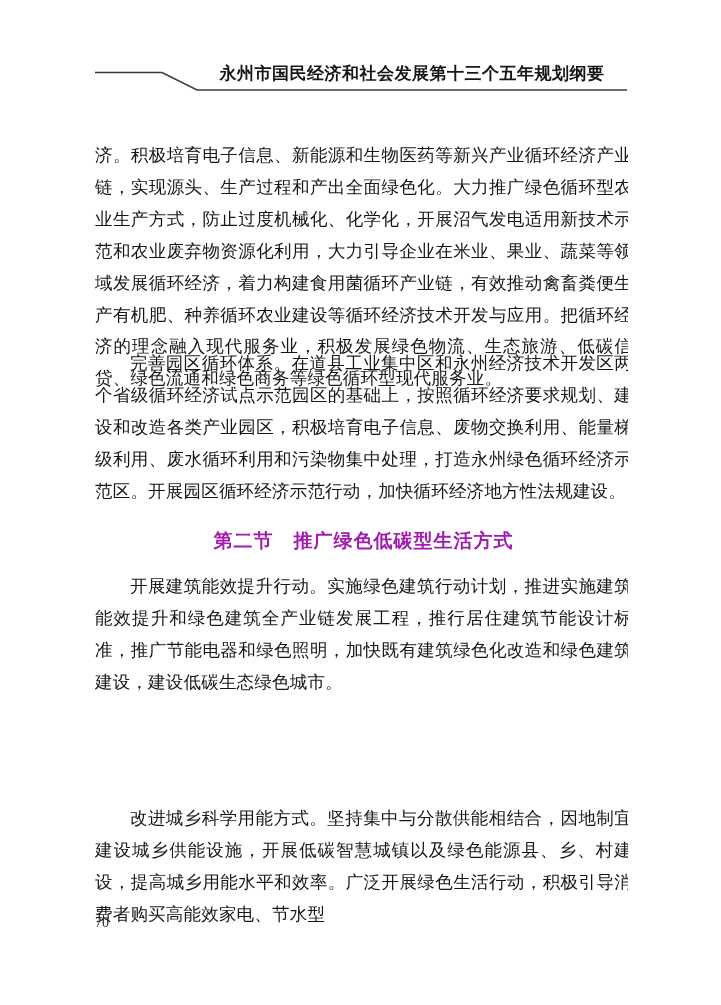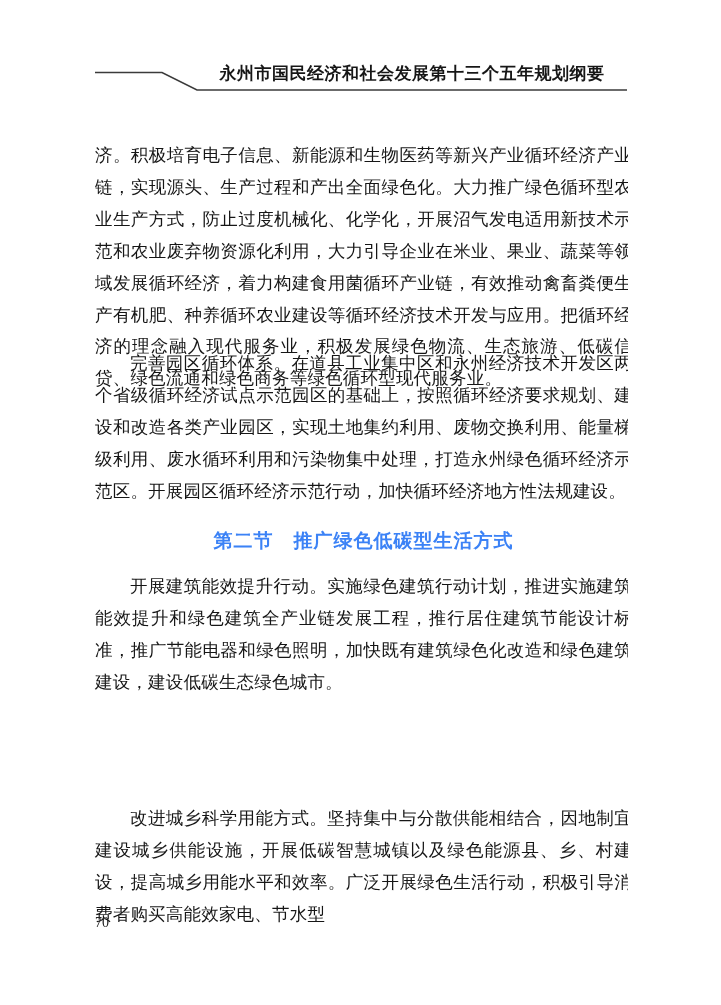--- a/index.html
+++ b/index.html
@@ -46,21 +46,21 @@
     position: absolute;
     top: 528px;
     left: 95px;
     width: 537px;
     margin: 0;
     text-align: center;
     font-size: 19px;
     font-weight: bold;
     font-family: "Liberation Sans", "DejaVu Sans", sans-serif;
     letter-spacing: 1px;
-    color: #3b82f6;
+    color: #a21caf;
   }
   .par-3 { top: 571px; }
   .par-4 { top: 703px; }
   .par-5 { top: 803px; }
   .page-number {
     position: absolute;
     top: 915px;
     left: 95px;
     font-size: 14px;
     color: #222222;
@@ -80,21 +80,21 @@
 <div class="page">
 
   <svg class="header-rule-svg" viewBox="0 0 721 110" xmlns="http://www.w3.org/2000/svg">
     <polyline points="95,72.5 162,72.5 197,90 627,90" fill="none" stroke="#3b3b3b" stroke-width="1.6"></polyline>
   </svg>
 
   <div class="running-title">永州市国民经济和社会发展第十三个五年规划纲要</div>
 
   <p class="body-par par-1">济。积极培育电子信息、新能源和生物医药等新兴产业循环经济产业链，实现源头、生产过程和产出全面绿色化。大力推广绿色循环型农业生产方式，防止过度机械化、化学化，开展沼气发电适用新技术示范和农业废弃物资源化利用，大力引导企业在米业、果业、蔬菜等领域发展循环经济，着力构建食用菌循环产业链，有效推动禽畜粪便生产有机肥、种养循环农业建设等循环经济技术开发与应用。把循环经济的理念融入现代服务业，积极发展绿色物流、生态旅游、低碳信贷、绿色流通和绿色商务等绿色循环型现代服务业。</p>
 
-  <p class="body-par par-2 indent">完善园区循环体系。在道县工业集中区和永州经济技术开发区两个省级循环经济试点示范园区的基础上，按照循环经济要求规划、建设和改造各类产业园区，实现土地集约利用、废物交换利用、能量梯级利用、废水循环利用和污染物集中处理，打造永州绿色循环经济示范区。开展园区循环经济示范行动，加快循环经济地方性法规建设。</p>
+  <p class="body-par par-2 indent">完善园区循环体系。在道县工业集中区和永州经济技术开发区两个省级循环经济试点示范园区的基础上，按照循环经济要求规划、建设和改造各类产业园区，积极培育电子信息、废物交换利用、能量梯级利用、废水循环利用和污染物集中处理，打造永州绿色循环经济示范区。开展园区循环经济示范行动，加快循环经济地方性法规建设。</p>
 
   <h2 class="section-heading">第二节　推广绿色低碳型生活方式</h2>
 
   <p class="body-par par-3 indent">开展建筑能效提升行动。实施绿色建筑行动计划，推进实施建筑能效提升和绿色建筑全产业链发展工程，推行居住建筑节能设计标准，推广节能电器和绿色照明，加快既有建筑绿色化改造和绿色建筑建设，建设低碳生态绿色城市。</p>
 
 
   <p class="body-par par-5 indent">改进城乡科学用能方式。坚持集中与分散供能相结合，因地制宜建设城乡供能设施，开展低碳智慧城镇以及绿色能源县、乡、村建设，提高城乡用能水平和效率。广泛开展绿色生活行动，积极引导消费者购买高能效家电、节水型</p>
 
   <div class="page-number">70</div>
 

